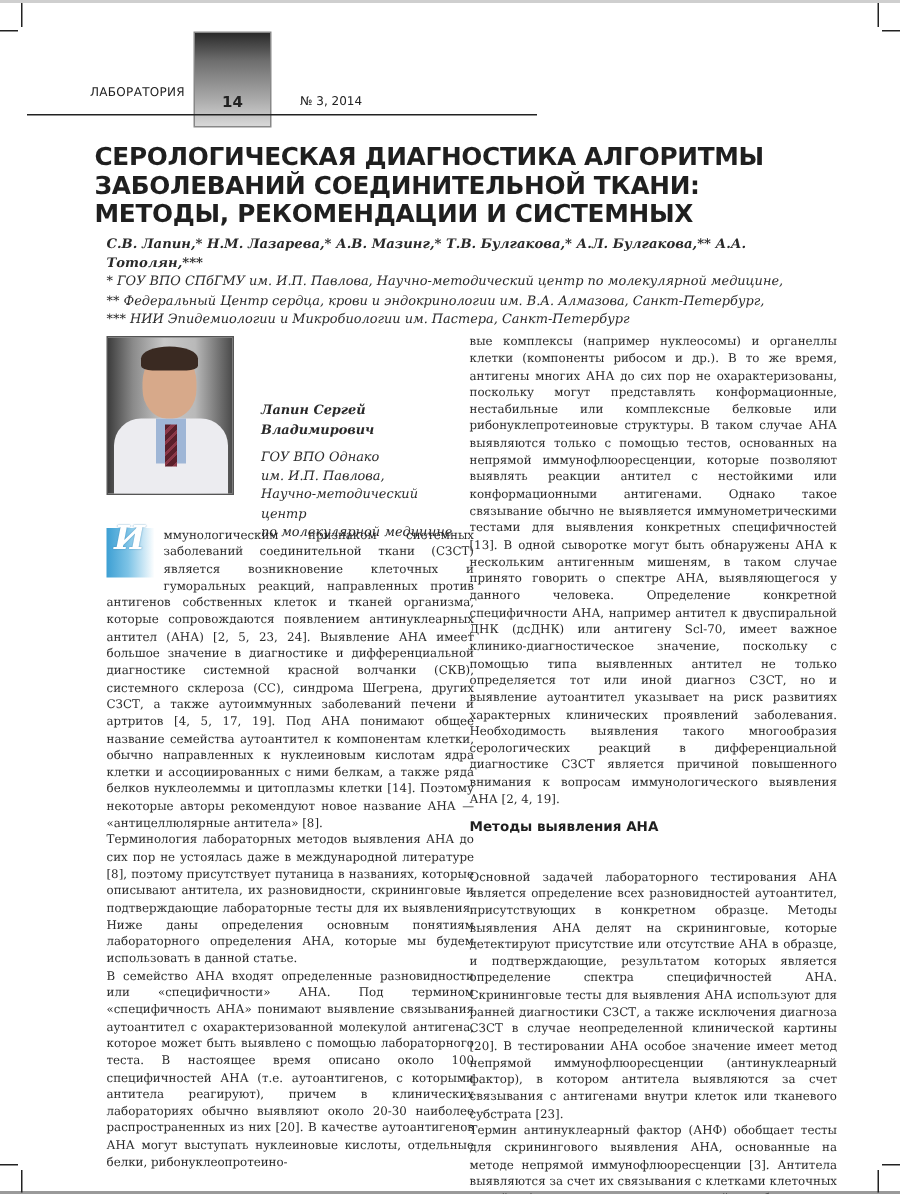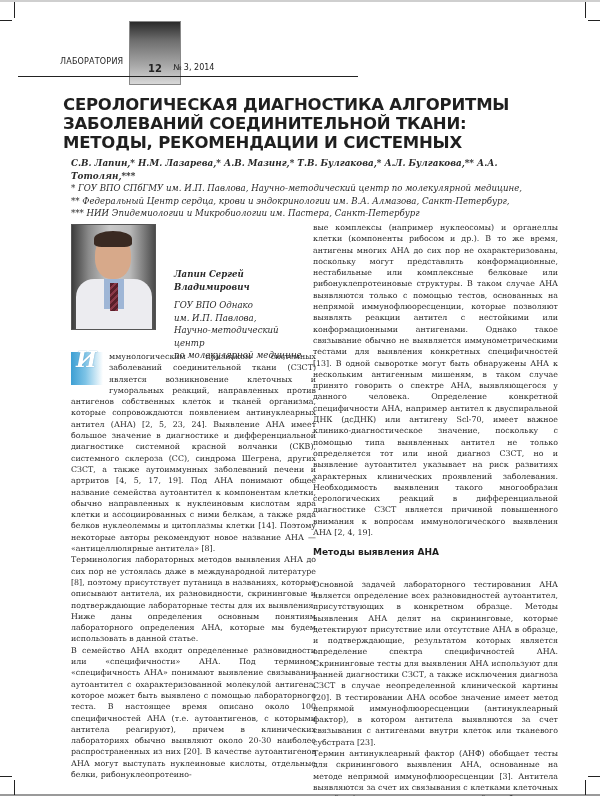--- a/index.html
+++ b/index.html
@@ -13,21 +13,21 @@
   .botbar { position: absolute; left: 0; bottom: 0; width: 600px; height: 2px; background: #9a9a9a; }
   .crop { position: absolute; background: #222; }
   .running-head {
     position: absolute; left: 18px; top: 76px; width: 340px; height: 1px; background: #222;
   }
   .rh-left {
     position: absolute; left: 60px; top: 57px; font-family: "DejaVu Sans", sans-serif;
     font-size: 8px; letter-spacing: 0.2px; color: #222;
   }
   .rh-right {
-    position: absolute; left: 173px; top: 63px; font-family: "DejaVu Sans", sans-serif;
+    position: absolute; left: 200px; top: 63px; font-family: "DejaVu Sans", sans-serif;
     font-size: 8px; color: #222;
   }
   .page-num-box {
     position: absolute; left: 129px; top: 21px; width: 50px; height: 62px;
     background: linear-gradient(to bottom, #2a2a2a 0%, #6e6e6e 30%, #a8a8a8 70%, #d8d8d8 100%);
     border: 1px solid #888;
   }
   .page-num {
     position: absolute; left: 129px; top: 63px; width: 52px; text-align: center;
     font-family: "DejaVu Sans", sans-serif; font-size: 10px; font-weight: bold; color: #222;
@@ -90,21 +90,21 @@
 <div class="crop" style="left:585px;top:2px;width:1px;height:16px;"></div>
 <div class="crop" style="left:588px;top:20px;width:12px;height:1px;"></div>
 <div class="crop" style="left:14px;top:780px;width:1px;height:15px;"></div>
 <div class="crop" style="left:0;top:776px;width:12px;height:1px;"></div>
 <div class="crop" style="left:585px;top:780px;width:1px;height:15px;"></div>
 <div class="crop" style="left:588px;top:776px;width:12px;height:1px;"></div>
 
 <div class="page-num-box"></div>
 <div class="running-head"></div>
 <div class="rh-left">ЛАБОРАТОРИЯ</div>
-<div class="page-num">12</div>
+<div class="page-num">14</div>
 <div class="rh-right">№ 3, 2014</div>
 
 <h1 class="title">
   <span>СЕРОЛОГИЧЕСКАЯ ДИАГНОСТИКА АЛГОРИТМЫ</span><br>
   <span>ЗАБОЛЕВАНИЙ СОЕДИНИТЕЛЬНОЙ ТКАНИ:</span><br>
   <span>МЕТОДЫ, РЕКОМЕНДАЦИИ И СИСТЕМНЫХ</span>
 </h1>
 
 <div class="authors">
   <div class="names">С.В. Лапин,* Н.М. Лазарева,* А.В. Мазинг,* Т.В. Булгакова,* А.Л. Булгакова,** А.А. Тотолян,***</div>

